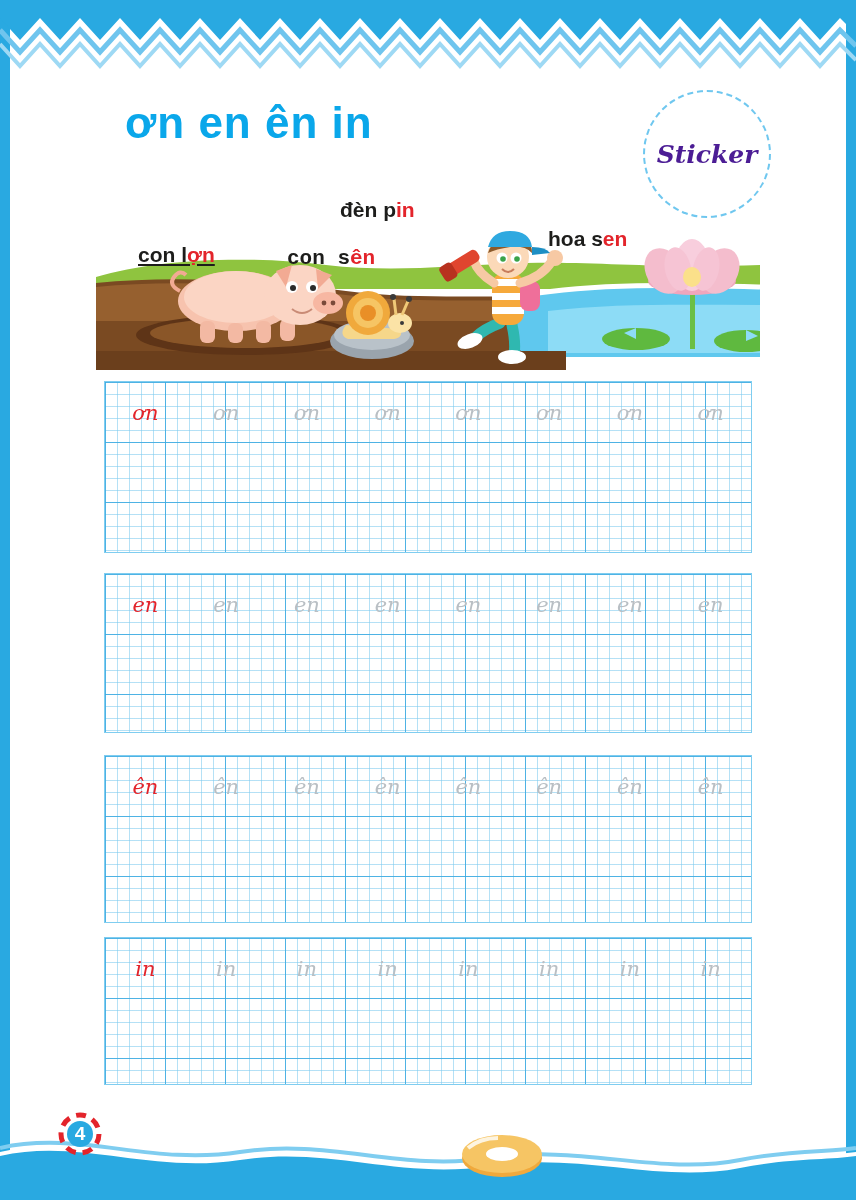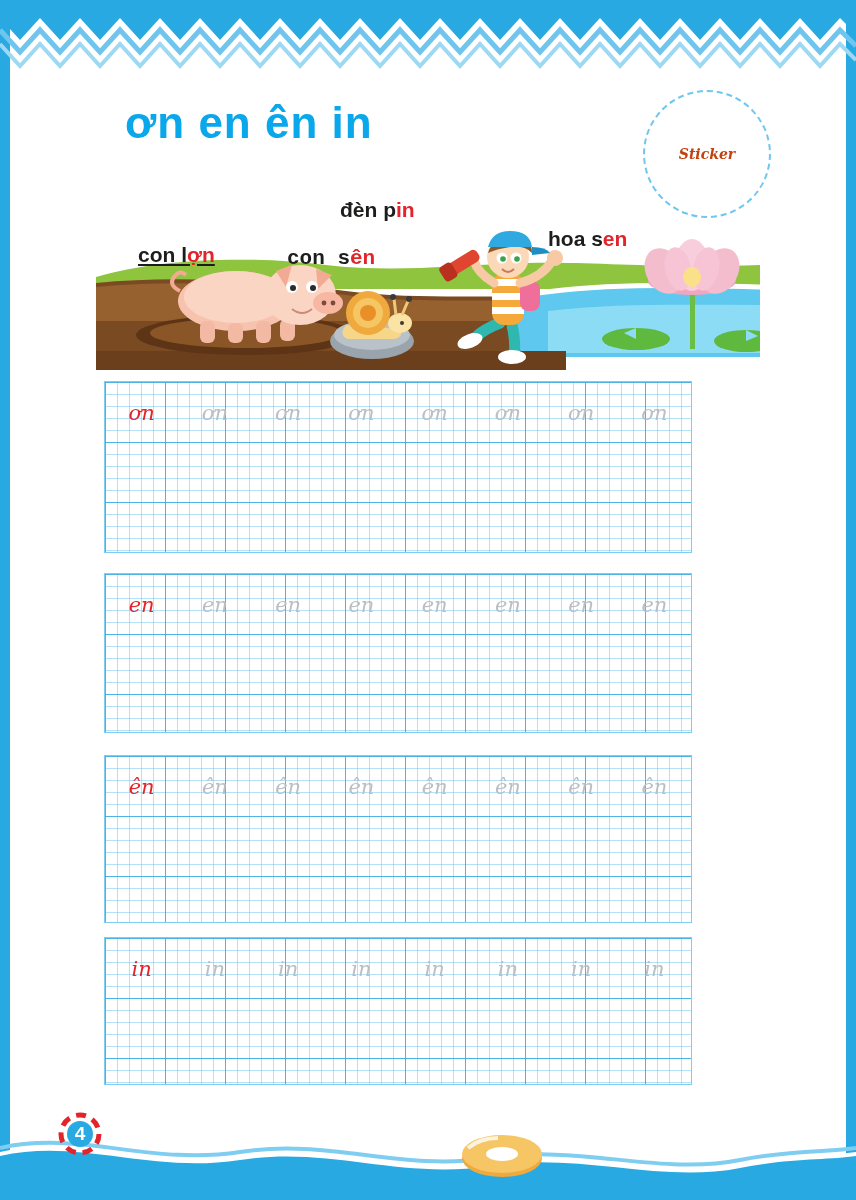--- a/index.html
+++ b/index.html
@@ -57,22 +57,22 @@
     left: 643px; top: 90px;
     width: 128px; height: 128px;
     border: 2px dashed #6fc7ef;
     border-radius: 50%;
     display: flex; align-items: center; justify-content: center;
   }
   .sticker-label {
     font-family: "DejaVu Serif", serif;
     font-style: italic;
     font-weight: bold;
-    font-size: 14px;
-    color: #c2410c;
+    font-size: 25px;
+    color: #4c1d95;
   }
 
   
   .scene {
     position: absolute;
     left: 96px; top: 225px;
     width: 664px; height: 145px;
   }
   .scene-svg { display: block; }
 
@@ -87,21 +87,21 @@
   .word .hl { color: #e3242b; }
   .word-lon  { left: 138px; top: 243px; text-decoration: underline; }
   .word-sen  { left: 287px; top: 247px; font-family: Liberation Mono, monospace; }
   .word-pin  { left: 340px; top: 198px; }
   .word-hoasen { left: 548px; top: 227px; }
 
   
   .block {
     position: absolute;
     left: 104px;
-    width: 588px;
+    width: 648px;
     border: 1px solid #7fcdf0;
     background:
       repeating-linear-gradient(to right,  rgba(120,200,238,0.55) 0 1px, transparent 1px 12px),
       repeating-linear-gradient(to bottom, rgba(120,200,238,0.55) 0 1px, transparent 1px 12px),
       #ffffff;
     padding-left: 36px;
   }
   .block .majorlines {
     position: absolute; left: 0; top: 0; right: 0; bottom: 0;
     background:

